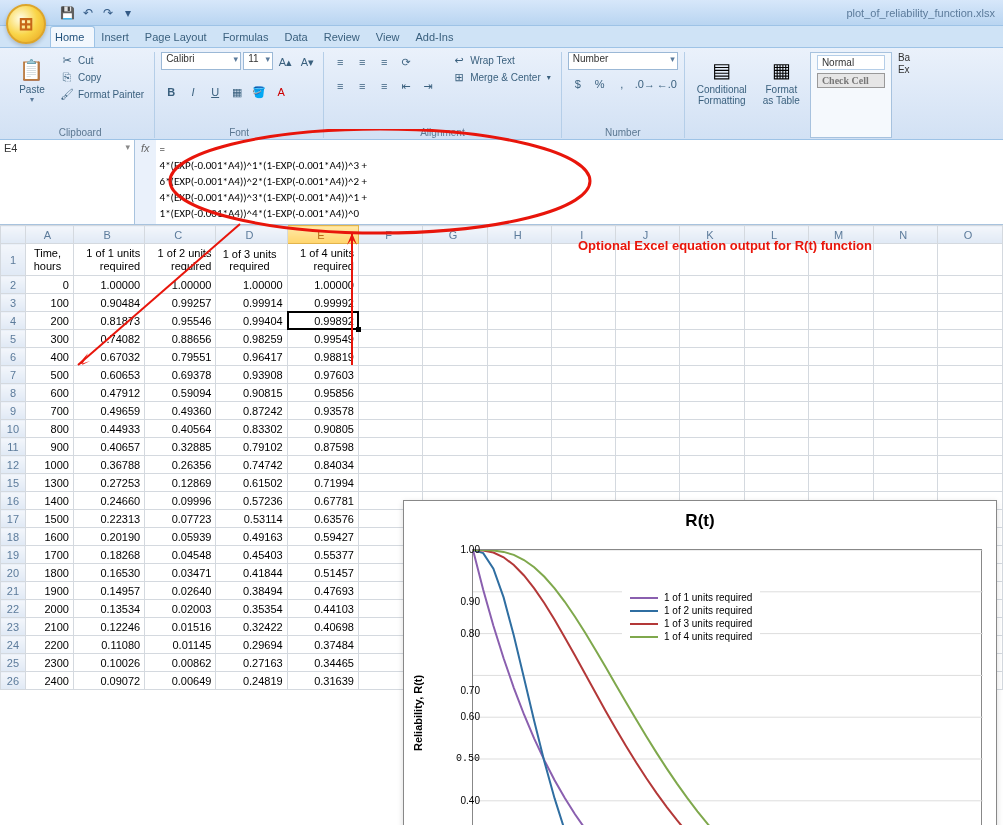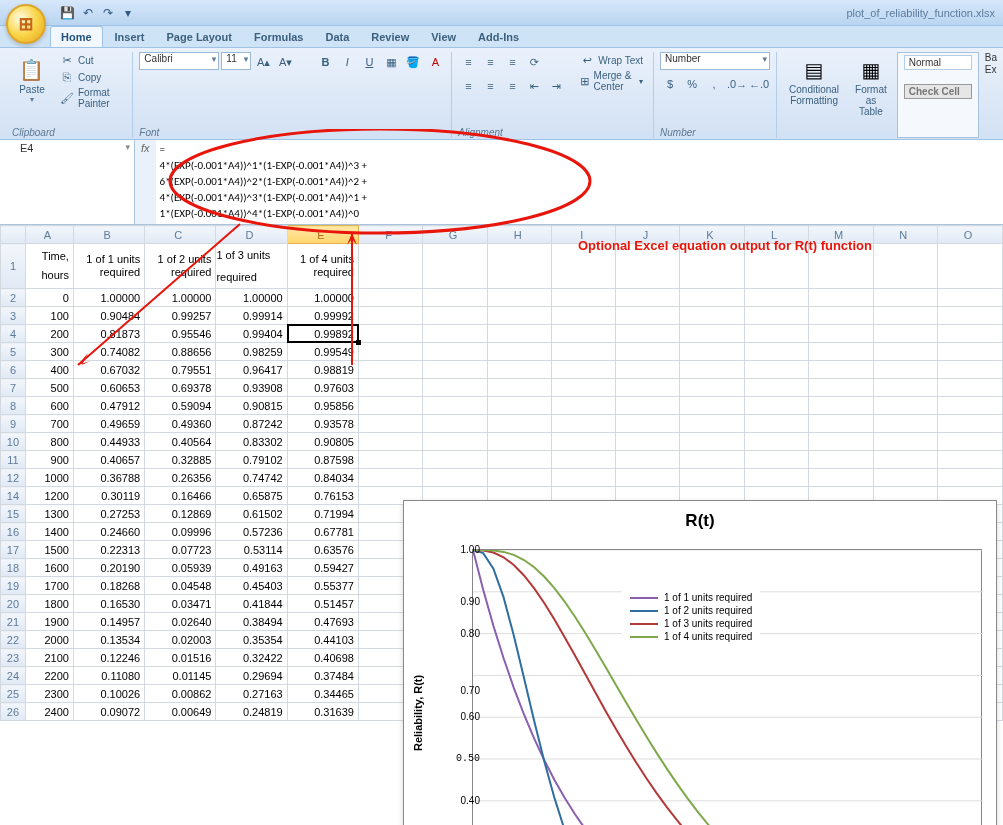--- a/index.html
+++ b/index.html
@@ -8,45 +8,45 @@
 
 .title-bar { height: 26px; background: linear-gradient(#d7e7fa, #b9d5f1); display: flex; align-items: center; border-bottom: 1px solid #9ec3e6; position: relative; }
 .office-btn { width: 40px; height: 40px; border-radius: 50%; background: radial-gradient(circle at 35% 35%, #fffde6, #f9d548, #e8a21e); border: 2px solid #dca52c; position: absolute; top: 4px; left: 6px; z-index: 100; box-shadow: 0 2px 4px rgba(0,0,0,.2); display: flex; align-items: center; justify-content: center; }
 .office-btn span { font-size: 18px; color: #c66618; font-weight: bold; }
 .qat { margin-left: 52px; display: flex; gap: 4px; align-items: center; padding-left: 8px; }
 .qat-icon { width: 16px; height: 16px; font-size: 12px; color: #335a86; text-align: center; line-height: 16px; cursor: pointer; }
 .title-text { position: absolute; right: 8px; color: #5c7b9b; font-size: 11px; }
 
 
 .ribbon-tabs { height: 22px; background: linear-gradient(#cfe3f6, #cfe3f6); display: flex; align-items: flex-end; padding-left: 50px; gap: 2px; border-bottom: 1px solid #9ec3e6; }
-.ribbon-tab { padding: 4px 10px 4px 10px; color: #3a607e; cursor: pointer; border-radius: 3px 3px 0 0; font-weight: bold; }
+.ribbon-tab { padding: 4px 10px 4px 4px; color: #3a607e; cursor: pointer; border-radius: 3px 3px 0 0; }
 .ribbon-tab.active { background: #f2f7fd; border: 1px solid #9ec3e6; border-bottom: none; color: #23527c; }
 
 
 .ribbon { height: 92px; background: linear-gradient(#eaf1fb, #d2e1f4); border-bottom: 1px solid #9ec3e6; display: flex; padding: 4px 0 0 6px; }
 .ribbon-group { border-right: 1px solid #b5cee8; padding: 0 6px; display: flex; flex-direction: column; height: 86px; }
 .ribbon-group-body { flex: 1; display: flex; gap: 4px; }
-.ribbon-group-label { font-size: 10px; color: #5b7791; padding: 2px 0 0 0; font-style: italic; }
+.ribbon-group-label { font-size: 10px; text-align: center; color: #5b7791; padding: 2px 0 0 0; }
 .big-btn { display: flex; flex-direction: column; align-items: center; padding: 4px 6px; cursor: pointer; border-radius: 3px; }
 .big-btn-icon { width: 28px; height: 28px; font-size: 20px; text-align: center; line-height: 28px; }
 .big-btn-label { font-size: 10px; color: #3a607e; text-align: center; }
 .mini-row { display: flex; flex-direction: column; gap: 1px; }
 .mini-btn { display: flex; align-items: center; gap: 4px; padding: 1px 4px; cursor: pointer; font-size: 10px; color: #3a607e; border-radius: 2px; }
 .mini-icon { width: 14px; height: 14px; font-size: 11px; text-align: center; line-height: 14px; }
 .combo { height: 18px; border: 1px solid #9bb8d6; background: #fff; font-size: 10px; padding: 0 14px 0 4px; position: relative; color: #333;}
 .combo::after { content: "▾"; position: absolute; right: 2px; top: 1px; font-size: 9px; color: #5a7a9b;}
 .btn-row { display: flex; gap: 2px; }
 .sq-btn { width: 20px; height: 20px; border: 1px solid transparent; font-size: 11px; text-align: center; line-height: 18px; cursor: pointer; color: #3a607e; border-radius: 2px;}
-.styles-box { border: 1px solid #a7c2de; background: #f5f9fd; padding: 2px 6px; display: flex; flex-direction: column; gap: 14px; min-width: 82px; font-size: 10px; color: #333;}
+.styles-box { border: 1px solid #a7c2de; background: #f5f9fd; padding: 2px 6px; display: flex; flex-direction: column; gap: 3px; min-width: 82px; font-size: 10px; color: #333;}
 .normal-style { background: #fff; border: 1px solid #b5cee8; padding: 1px 4px;}
-.check-style { background: #e6e6e6; border: 1px solid #999; padding: 1px 4px; font-weight: bold; color: #777;}
+.check-style { background: #e6e6e6; border: 1px solid #999; padding: 1px 4px; font-weight: bold; color: #777; font-family: Liberation Serif, serif;}
 
 
 .formula-area { display: flex; border-bottom: 1px solid #a8c3de; background: #eaf1fb; }
-.name-box { width: 135px; border-right: 1px solid #a8c3de; padding: 2px 20px; background: #fff; font-size: 11px; color: #333; position: relative;}
+.name-box { width: 135px; border-right: 1px solid #a8c3de; padding: 2px 4px; background: #fff; font-size: 11px; color: #333; position: relative;}
 .name-box::after { content: "▾"; position: absolute; right: 4px; font-size: 9px; color: #888;}
 .fx-btns { display: flex; align-items: flex-start; gap: 4px; padding: 2px 6px; color: #777; font-style: italic; font-size: 11px; justify-content: flex-end;}
 .fx { font-style: italic; color: #666;}
 .formula-text { background: #fff; flex: 1; padding: 2px 4px; color: #000; font-family: "Calibri", sans-serif; font-size: 11px; white-space: pre; line-height: 16px;}
 
 
 .sheet-wrap { position: relative; }
 .sheet-wrap svg.annot { position: absolute; top: -96px; left: 0; pointer-events: none; z-index: 50; }
 .annot-text { position: absolute; top: 13px; left: 578px; color: #e8150b; font-weight: bold; font-size: 13px; z-index: 60;}
 table.grid { border-collapse: collapse; table-layout: fixed; }
@@ -120,21 +120,21 @@
         <div class="mini-btn">
             <span class="mini-icon">🖌</span>
             <span>Format Painter</span>
           </div>
       </div>
     </div>
     <div class="ribbon-group-label">Clipboard</div>
   </div>
 
   <div class="ribbon-group">
-    <div class="ribbon-group-body" style="flex-direction:row;gap:20px">
+    <div class="ribbon-group-body" style="flex-direction:column;gap:10px">
       <div class="btn-row">
         <div class="combo" style="width:80px">Calibri</div>
         <div class="combo" style="width:30px">11</div>
         <div class="sq-btn">A▴</div>
         <div class="sq-btn">A▾</div>
       </div>
       <div class="btn-row">
         <div class="sq-btn" style="font-weight:bold">B</div>
         <div class="sq-btn" style="font-style:italic">I</div>
         <div class="sq-btn" style="text-decoration:underline">U</div>
@@ -253,27 +253,27 @@
           <th class="col-wide ">I</th>
           <th class="col-wide ">J</th>
           <th class="col-wide ">K</th>
           <th class="col-wide ">L</th>
           <th class="col-wide ">M</th>
           <th class="col-wide ">N</th>
           <th class="col-wide ">O</th>
         </tr>
         <tr>
           <th class="rowh">1</th>
-          <td class="hdr-cell" style="white-space:pre-line;text-align:right;height:32px;line-height:19px">Time,
+          <td class="hdr-cell" style="white-space:pre-line;height:32px;line-height:13px">Time,
 hours</td>
           <td class="hdr-cell" style="white-space:pre-line;text-align:right;height:32px;line-height:13px">1 of 1 units
 required</td>
           <td class="hdr-cell" style="white-space:pre-line;text-align:right;height:32px;line-height:13px">1 of 2 units
 required</td>
-          <td class="hdr-cell" style="white-space:pre-line;text-align:left;height:32px;line-height:22px">1 of 3 units
+          <td class="hdr-cell" style="white-space:pre-line;text-align:center;height:32px;line-height:12px">1 of 3 units
 required</td>
           <td class="hdr-cell" style="white-space:pre-line;text-align:right;height:32px;line-height:13px">1 of 4 units
 required</td>
           <td></td>
           <td></td>
           <td></td>
           <td></td>
           <td></td>
           <td></td>
           <td></td>
@@ -461,38 +461,20 @@
           <td></td>
           <td></td>
         </tr>
         <tr>
           <th class="rowh">12</th>
           <td class="">1000</td>
           <td class="">0.36788</td>
           <td class="">0.26356</td>
           <td class="">0.74742</td>
           <td class="">0.84034</td>
-          <td></td>
-          <td></td>
-          <td></td>
-          <td></td>
-          <td></td>
-          <td></td>
-          <td></td>
-          <td></td>
-          <td></td>
-          <td></td>
-        </tr>
-        <tr>
-          <th class="rowh">14</th>
-          <td class="">1200</td>
-          <td class="">0.30119</td>
-          <td class="">0.16466</td>
-          <td class="">0.65875</td>
-          <td class="">0.76153</td>
           <td></td>
           <td></td>
           <td></td>
           <td></td>
           <td></td>
           <td></td>
           <td></td>
           <td></td>
           <td></td>
           <td></td>

